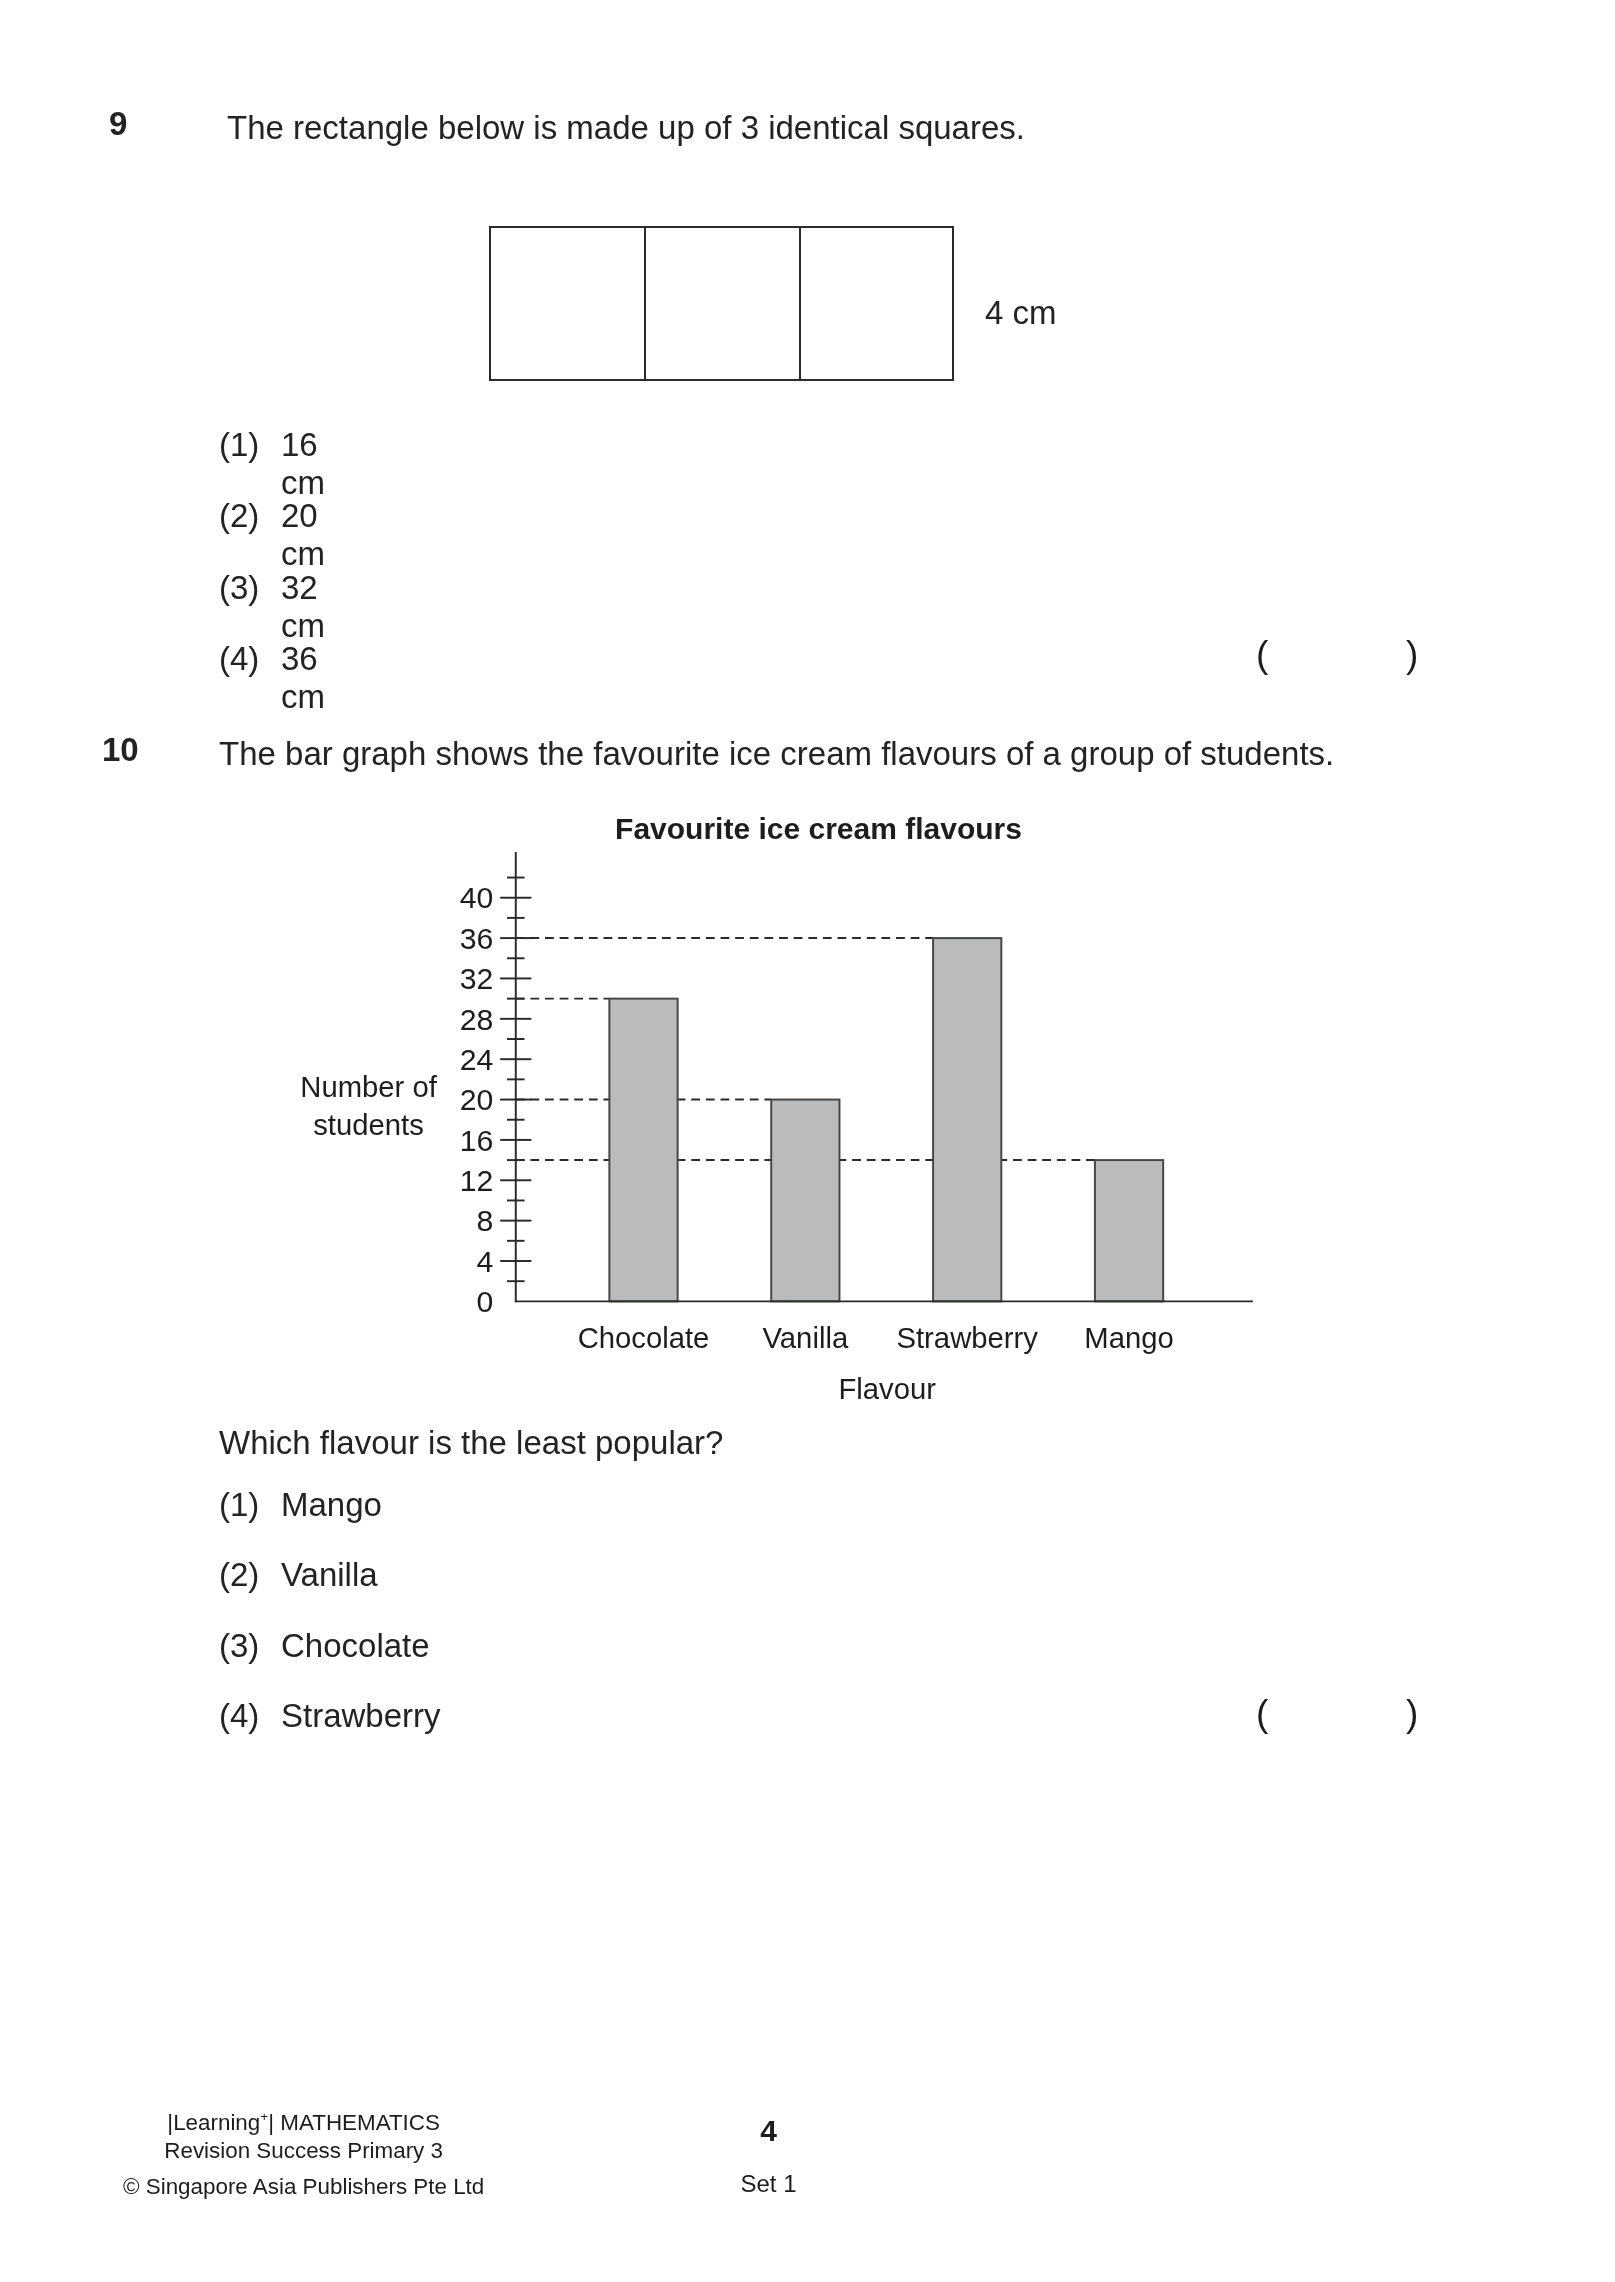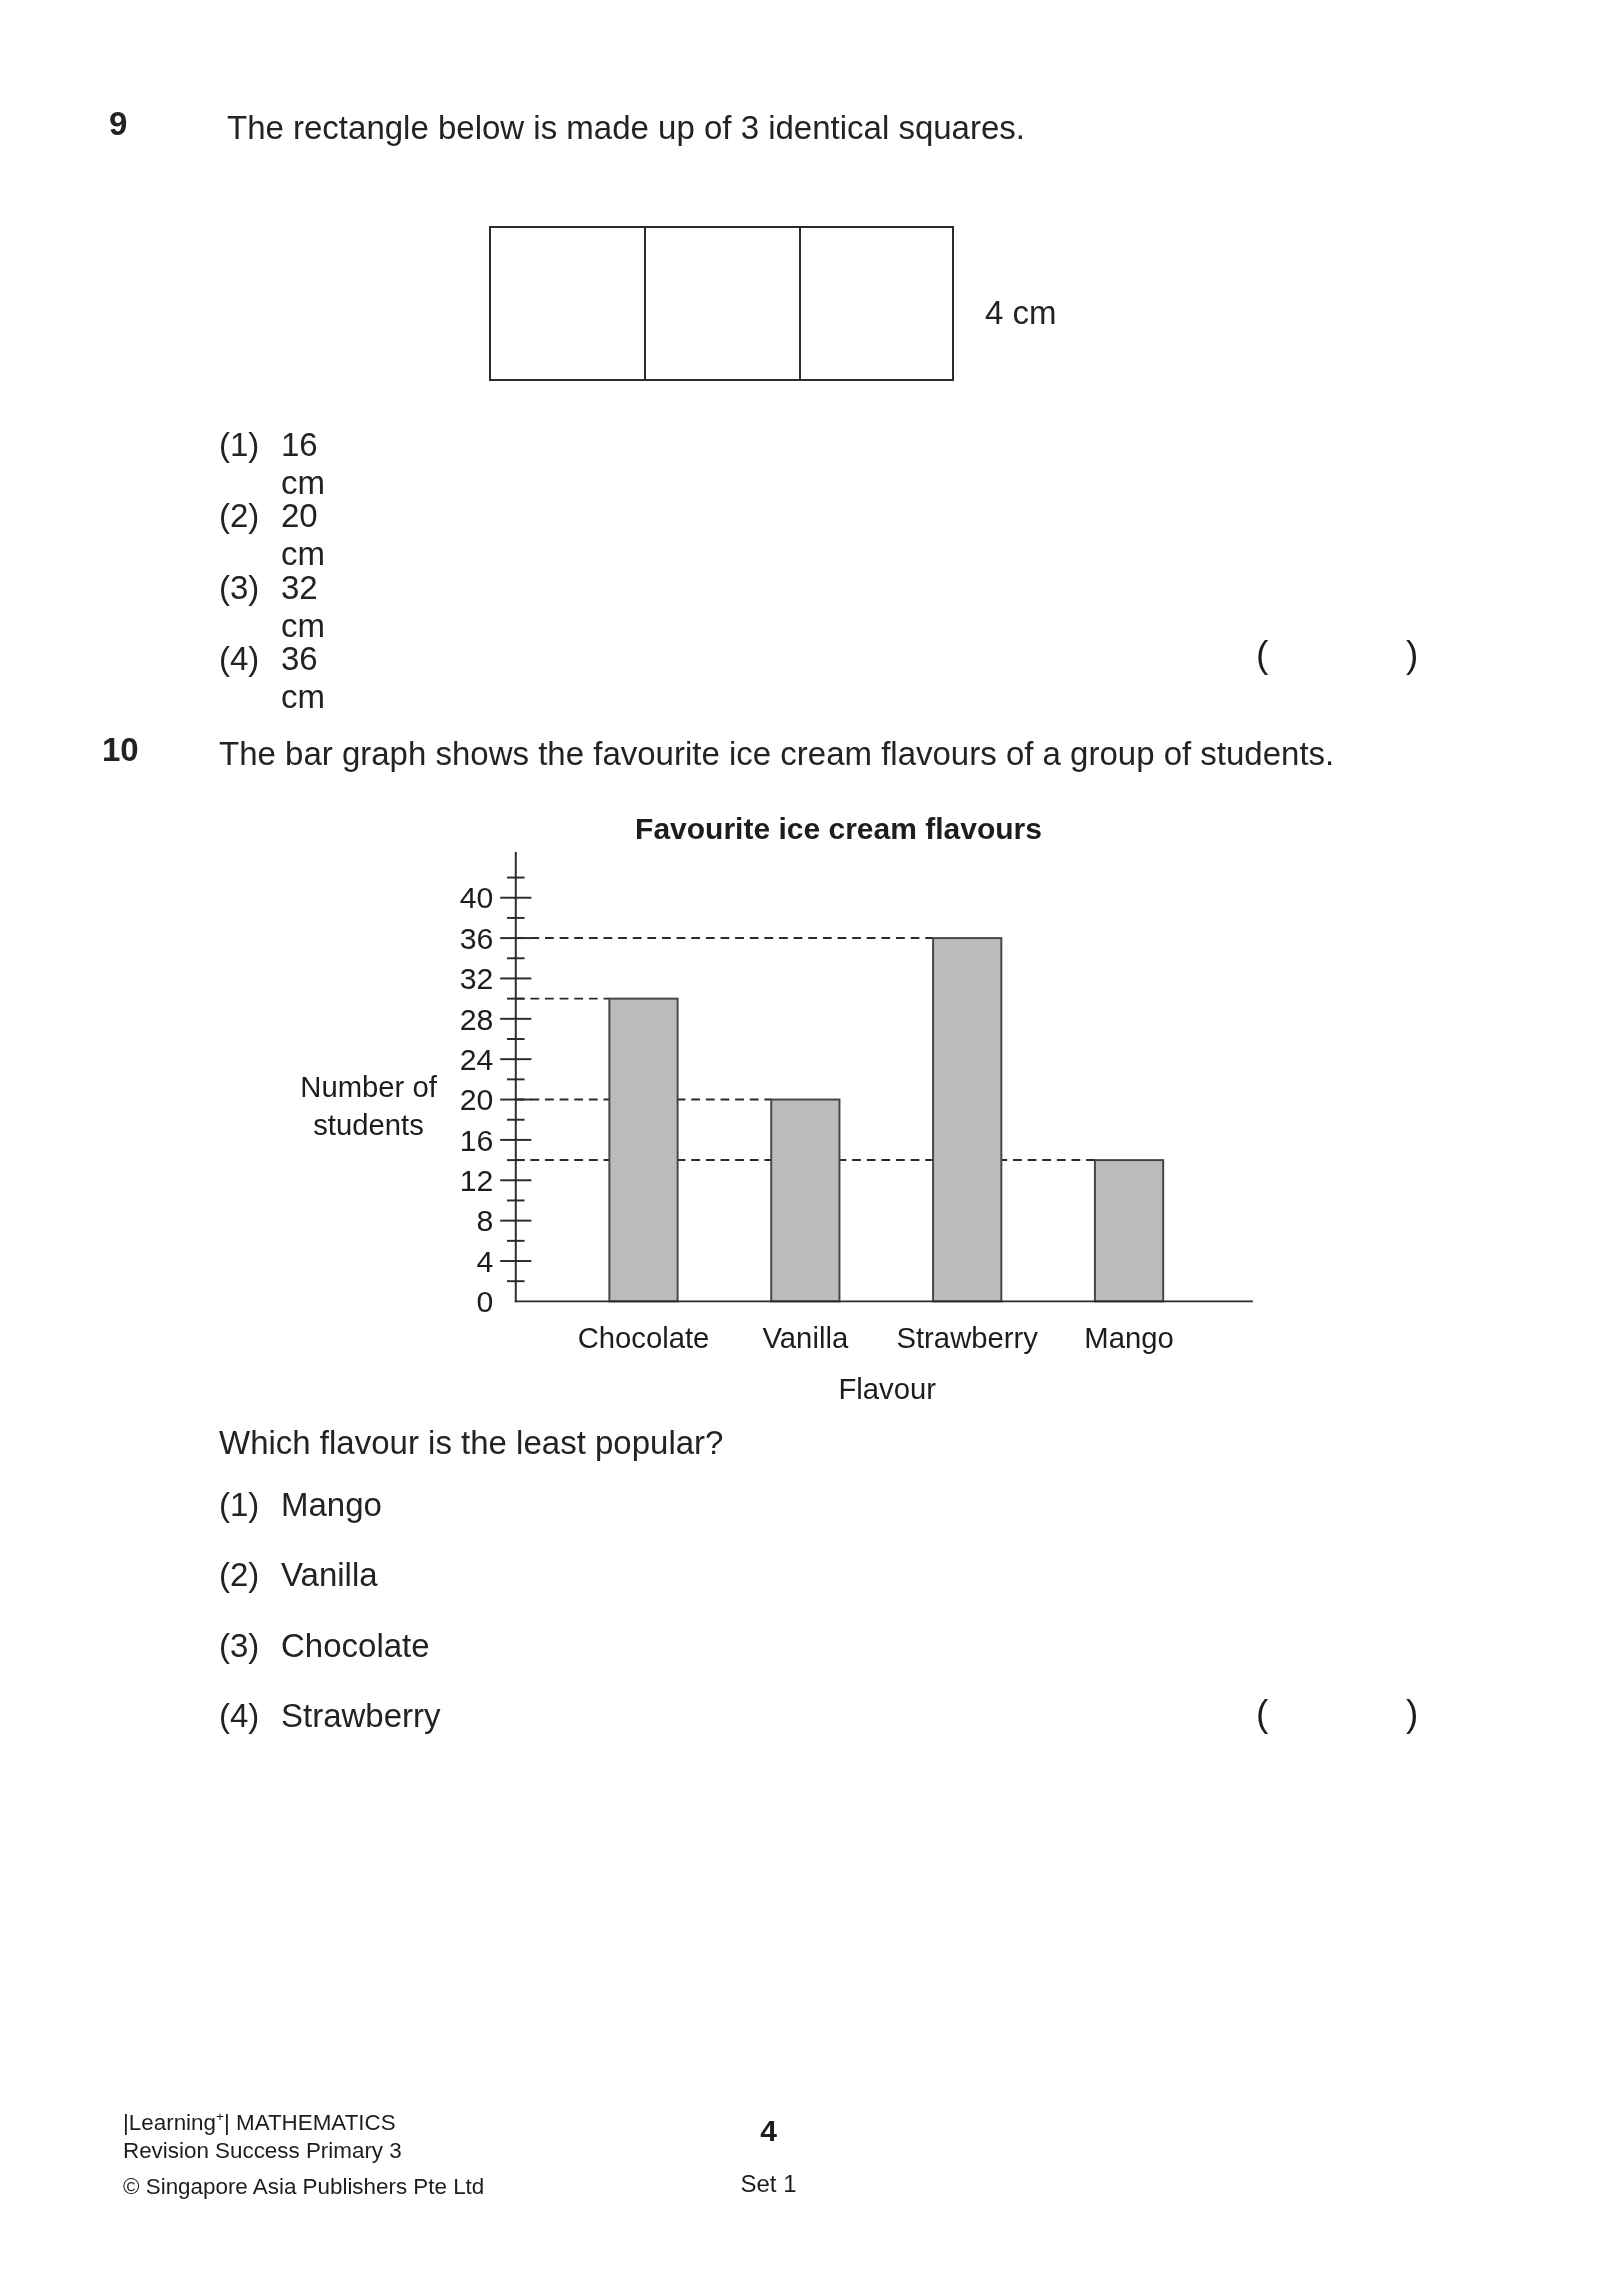--- a/index.html
+++ b/index.html
@@ -22,26 +22,26 @@
     position: absolute; left: 489px; top: 226px;
     width: 465px; height: 155px;
     border: 2px solid #2b2b2b; box-sizing: border-box;
   }
   .figure-rect .divider {
     position: absolute; top: 0; width: 2px; height: 100%;
     background: #2b2b2b;
   }
   .dim-label { position: absolute; left: 985px; top: 294px; font-size: 33px; }
   .chart-title {
-    position: absolute; left: 546px; top: 812px; width: 585px;
+    position: absolute; left: 526px; top: 812px; width: 585px;
     text-align: center; font-size: 30px; font-weight: bold; color: #1d1d1d;
   }
   .footer-left {
     position: absolute; left: 123px; top: 2103px;
-    font-size: 22.4px; line-height: 28px; color: #1d1d1d;
+    font-size: 22.4px; line-height: 28px; color: #1d1d1d; text-align: center;
   }
   .footer-left .sup { font-size: 13.7px; vertical-align: 8.8px; }
   .footer-center { position: absolute; left: 671px; top: 2114px; width: 195px; text-align: center; }
   .footer-page { font-size: 30px; font-weight: bold; color: #1d1d1d; }
   .footer-set { font-size: 24px; margin-top: 22px; color: #1d1d1d; }
 </style>
 </head>
 <body>
 
 <div class="page">

